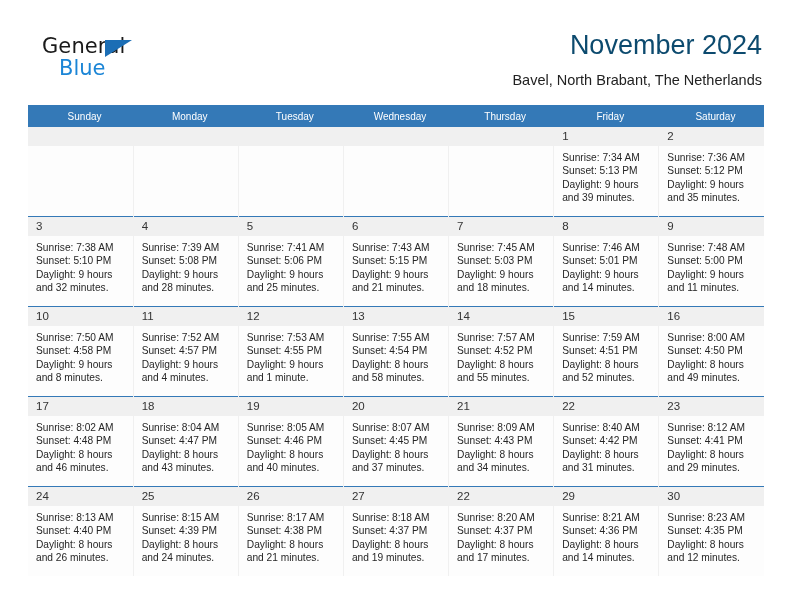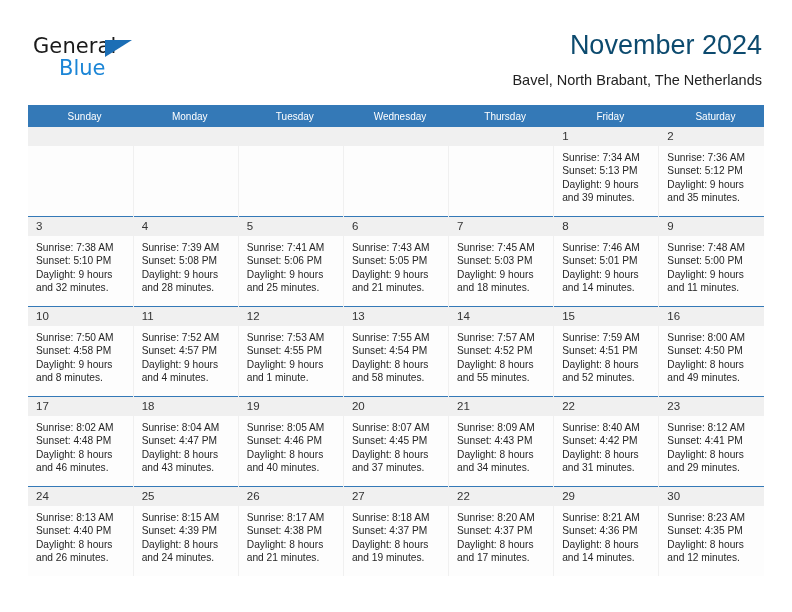--- a/index.html
+++ b/index.html
@@ -30,21 +30,21 @@
   }
   .logo {
     position: absolute;
     left: 30px;
     top: 34px;
     width: 210px;
     height: 58px;
   }
   .logo-general {
     position: absolute;
-    left: 3px;
+    left: 12px;
     top: 0;
     font-size: 21px;
     letter-spacing: 0.1px;
     color: #1a1a1a;
     font-family: "DejaVu Sans", sans-serif;
     font-weight: 400;
     text-align: right;
   }
   .logo-tri {
     position: absolute;
@@ -232,21 +232,21 @@
               <div>Sunrise: 7:41 AM</div>
               <div>Sunset: 5:06 PM</div>
               <div>Daylight: 9 hours</div>
               <div>and 25 minutes.</div>
             </div>
           </td>
           <td>
             <div class="daynum">6</div>
             <div class="cellbody">
               <div>Sunrise: 7:43 AM</div>
-              <div>Sunset: 5:05 PM</div>
+              <div>Sunset: 5:15 PM</div>
               <div>Daylight: 9 hours</div>
               <div>and 21 minutes.</div>
             </div>
           </td>
           <td>
             <div class="daynum">7</div>
             <div class="cellbody">
               <div>Sunrise: 7:45 AM</div>
               <div>Sunset: 5:03 PM</div>
               <div>Daylight: 9 hours</div>

